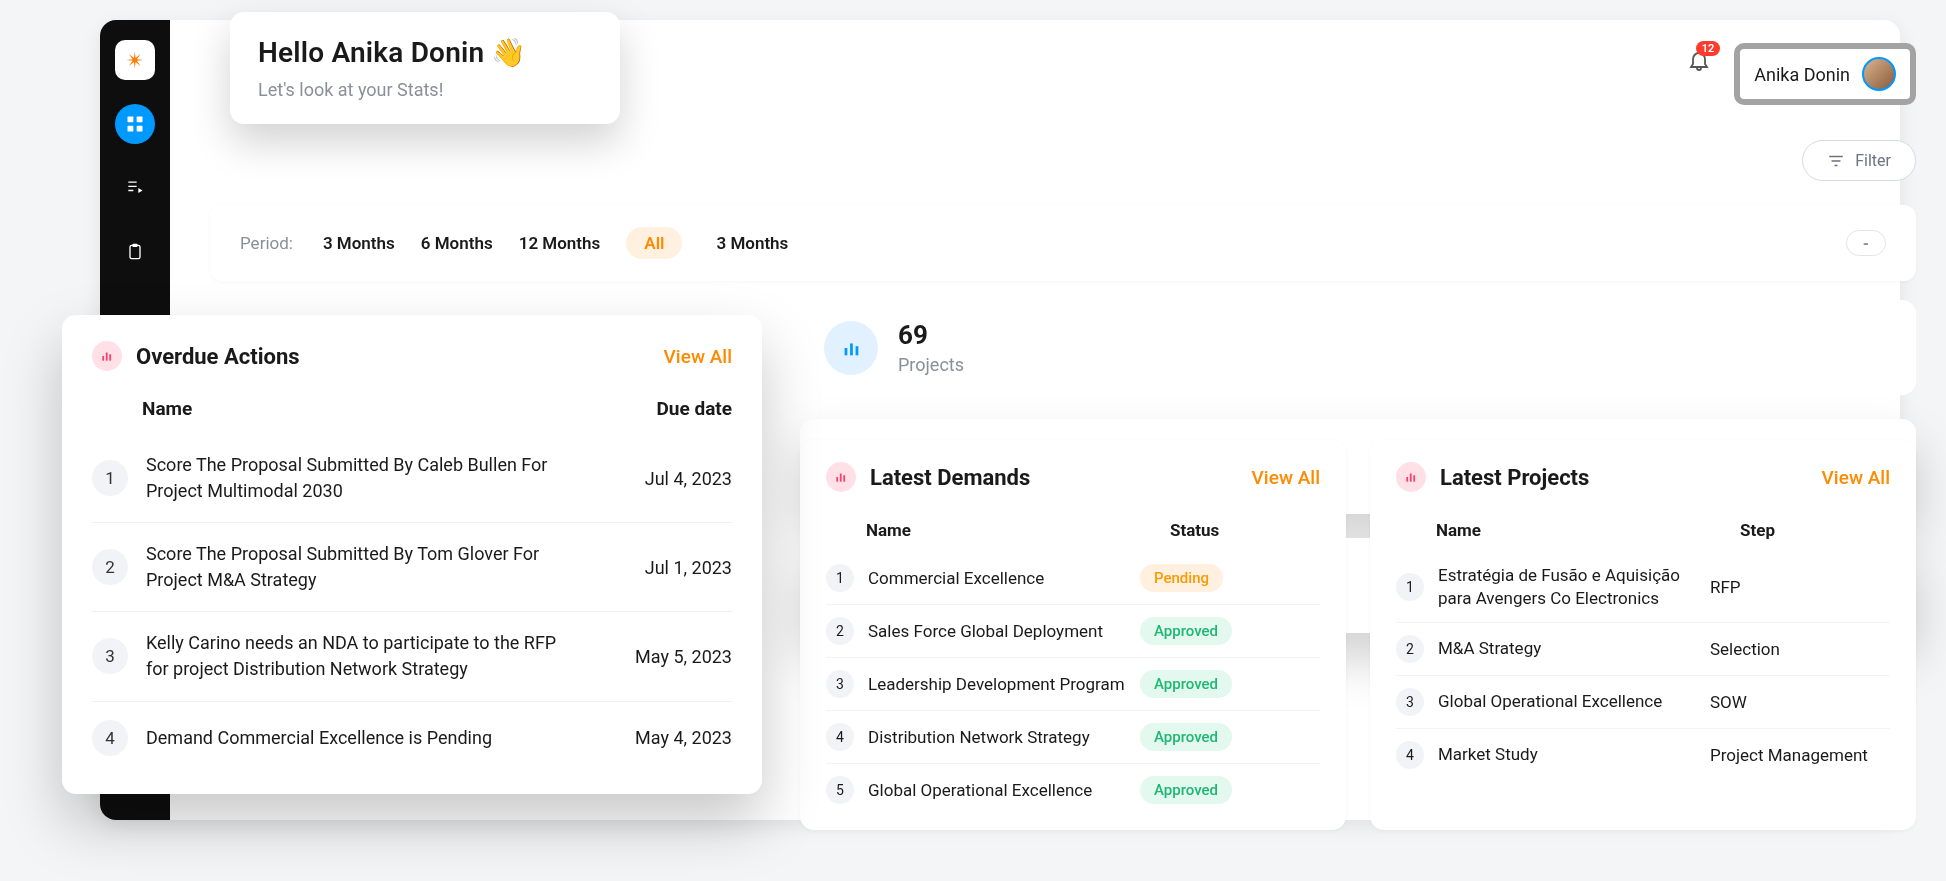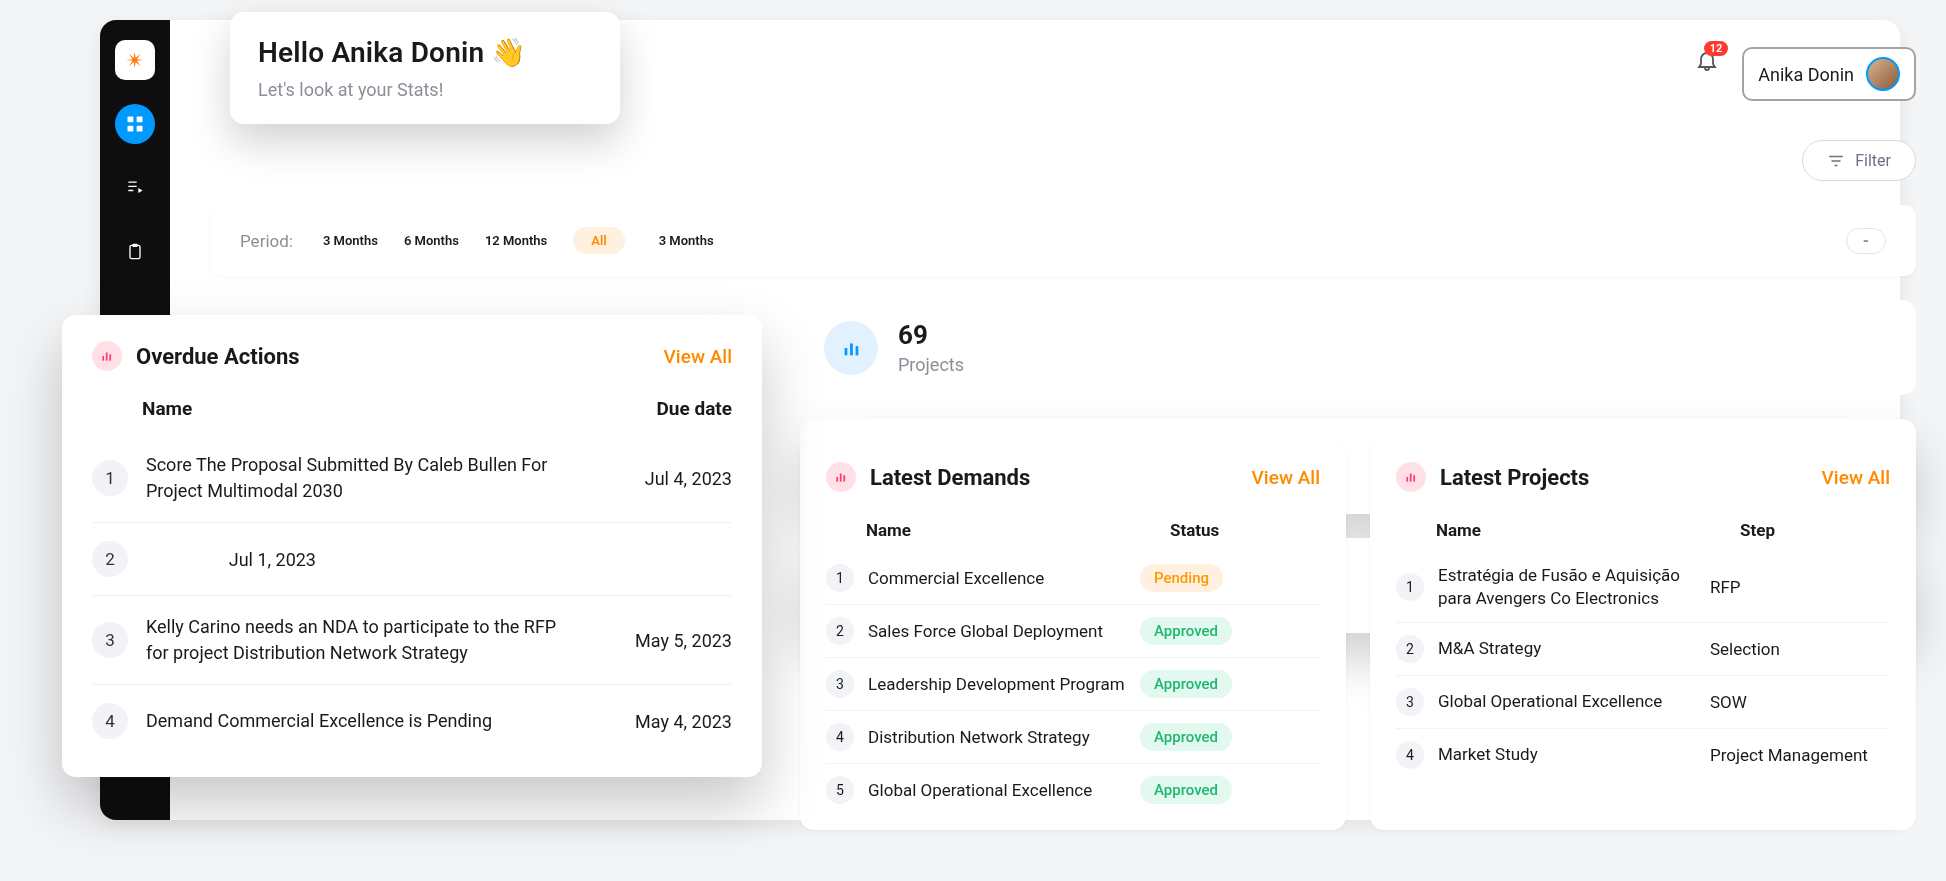--- a/index.html
+++ b/index.html
@@ -61,21 +61,21 @@
     padding-right:30px; gap:20px;
   }
   .bell { position:relative; width:30px; height:30px; display:flex; align-items:center; justify-content:center; cursor:pointer; }
   .bell svg { width:24px; height:24px; stroke:#555; fill:none; stroke-width:1.8; }
   .bell .badge {
     position:absolute; top:-4px; right:-6px; background:#ff3b30; color:#fff;
     font-size:11px; font-weight:600; border-radius:10px; padding:1px 6px;
   }
   .user-chip {
     display:flex; align-items:center; gap:12px;
-    border:2px solid #a3a3a3; border-radius:10px; padding:8px 14px;
+    border:6px solid #a3a3a3; border-radius:10px; padding:8px 14px;
     background:#fff; cursor:pointer;margin-top:28px;
   }
   .user-chip span { font-size:18px; }
   .avatar { width:34px; height:34px; border-radius:50%; background:linear-gradient(135deg,#d9b48f,#8a5a3a); border:2px solid #0099ff; }
 
   
   .greeting {
     position:absolute; top:12px; left:230px; width:390px;
     background:#fff; border-radius:14px; padding:24px 28px;
     box-shadow:0 18px 40px rgba(0,0,0,.18);
@@ -94,21 +94,21 @@
   .filter-btn svg { width:18px; height:18px; stroke:#6b7280; fill:none; stroke-width:2; }
 
   
   .period-bar {
     position:absolute; top:205px; left:210px; right:30px;
     background:#fff; border-radius:12px; padding:22px 30px;
     display:flex; align-items:center; gap:26px;
     box-shadow:0 1px 4px rgba(0,0,0,.04);
   }
   .period-bar .lbl { color:#8a8f98; font-size:17px; margin-right:4px; }
-  .period-bar .opt { font-size:13px; font-weight:600; cursor:pointer; }
+  .period-bar .opt { font-size:17px; font-weight:600; cursor:pointer; }
   .period-bar .pill { background:#fff0e0; color:#ff8a00; padding:6px 18px; border-radius:18px; }
   .period-bar .extra { margin-left:8px; }
   .period-bar .dash {
     margin-left:auto; border:1px solid #e2e5ea; border-radius:16px;
     width:40px; height:26px; display:flex; align-items:center; justify-content:center;
     color:#8a8f98; font-weight:700; cursor:pointer;
   }
 
   
   .overdue {
@@ -253,20 +253,21 @@
     <div class="c3">Due date</div>
   </div>
   <div id="overdue-rows">
       <div class="row">
       <div class="num">1</div>
       <div class="text">Score The Proposal Submitted By Caleb Bullen For Project Multimodal 2030</div>
       <div class="date">Jul 4, 2023</div>
     </div>
       <div class="row">
       <div class="num">2</div>
+      <div class="text">Score The Proposal Submitted By Tom Glover For Project M&amp;A Strategy</div>
       <div class="date">Jul 1, 2023</div>
     </div>
       <div class="row">
       <div class="num">3</div>
       <div class="text">Kelly Carino needs an NDA to participate to the RFP for project Distribution Network Strategy</div>
       <div class="date">May 5, 2023</div>
     </div>
       <div class="row">
       <div class="num">4</div>
       <div class="text">Demand Commercial Excellence is Pending</div>

